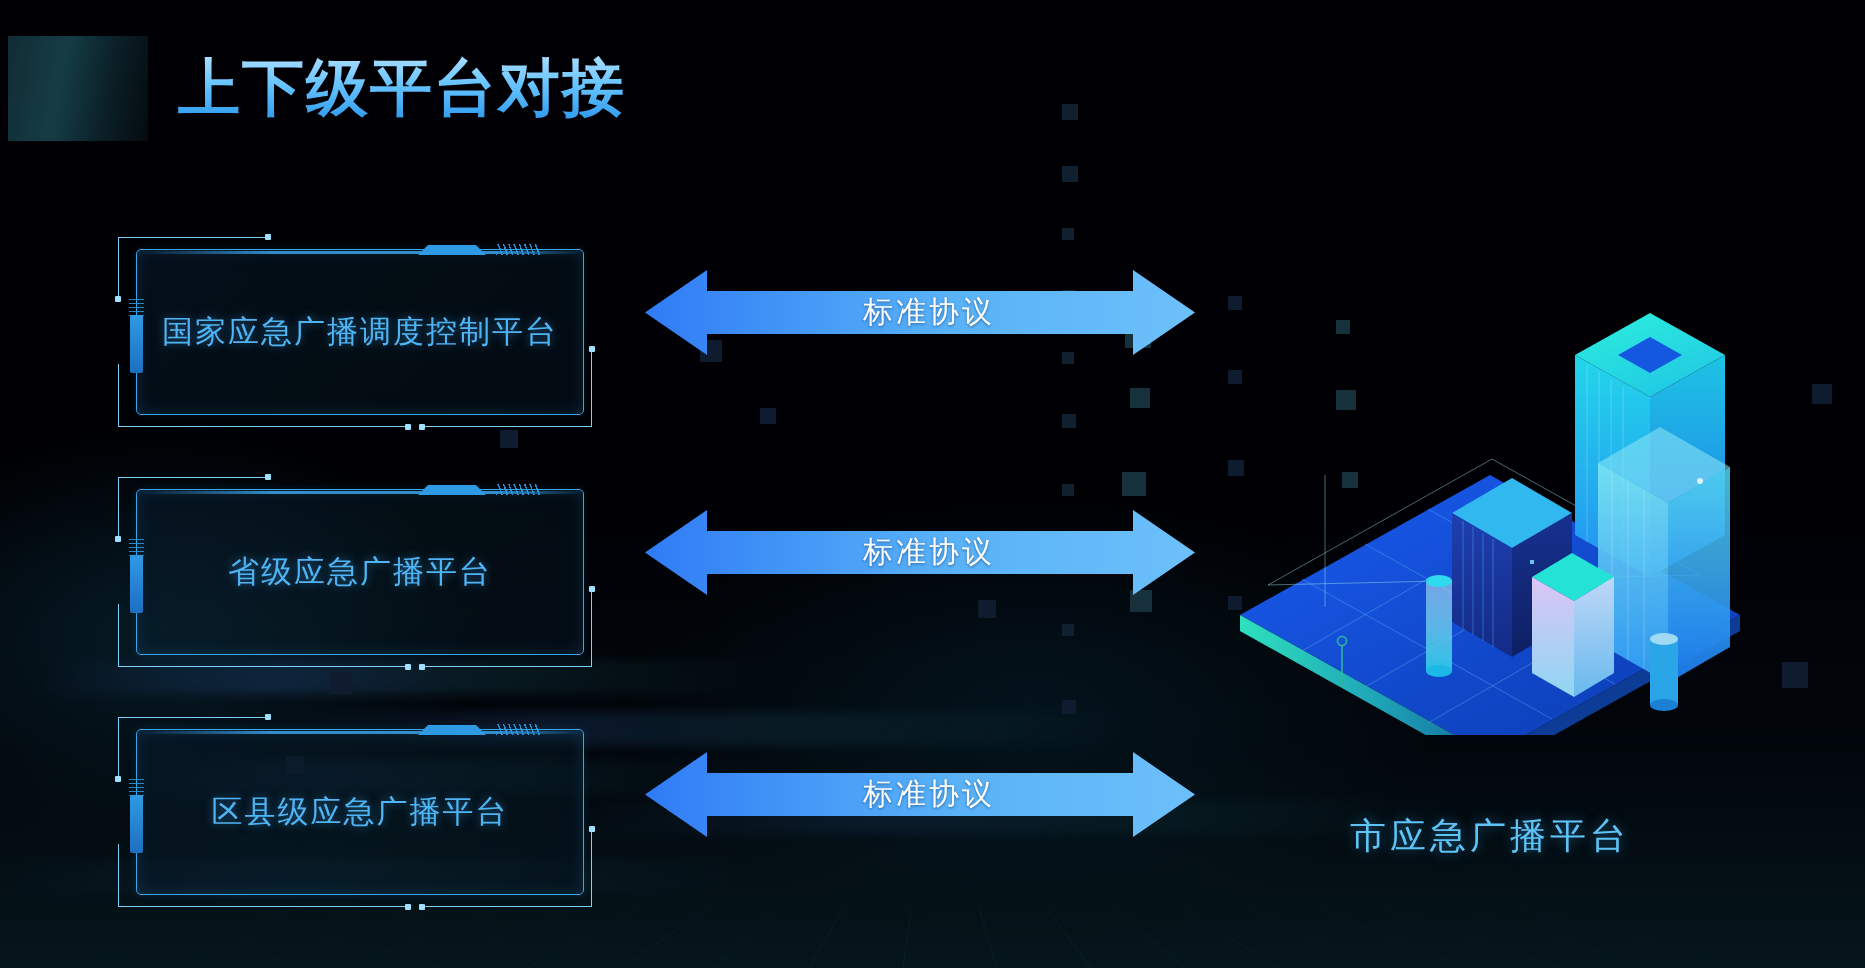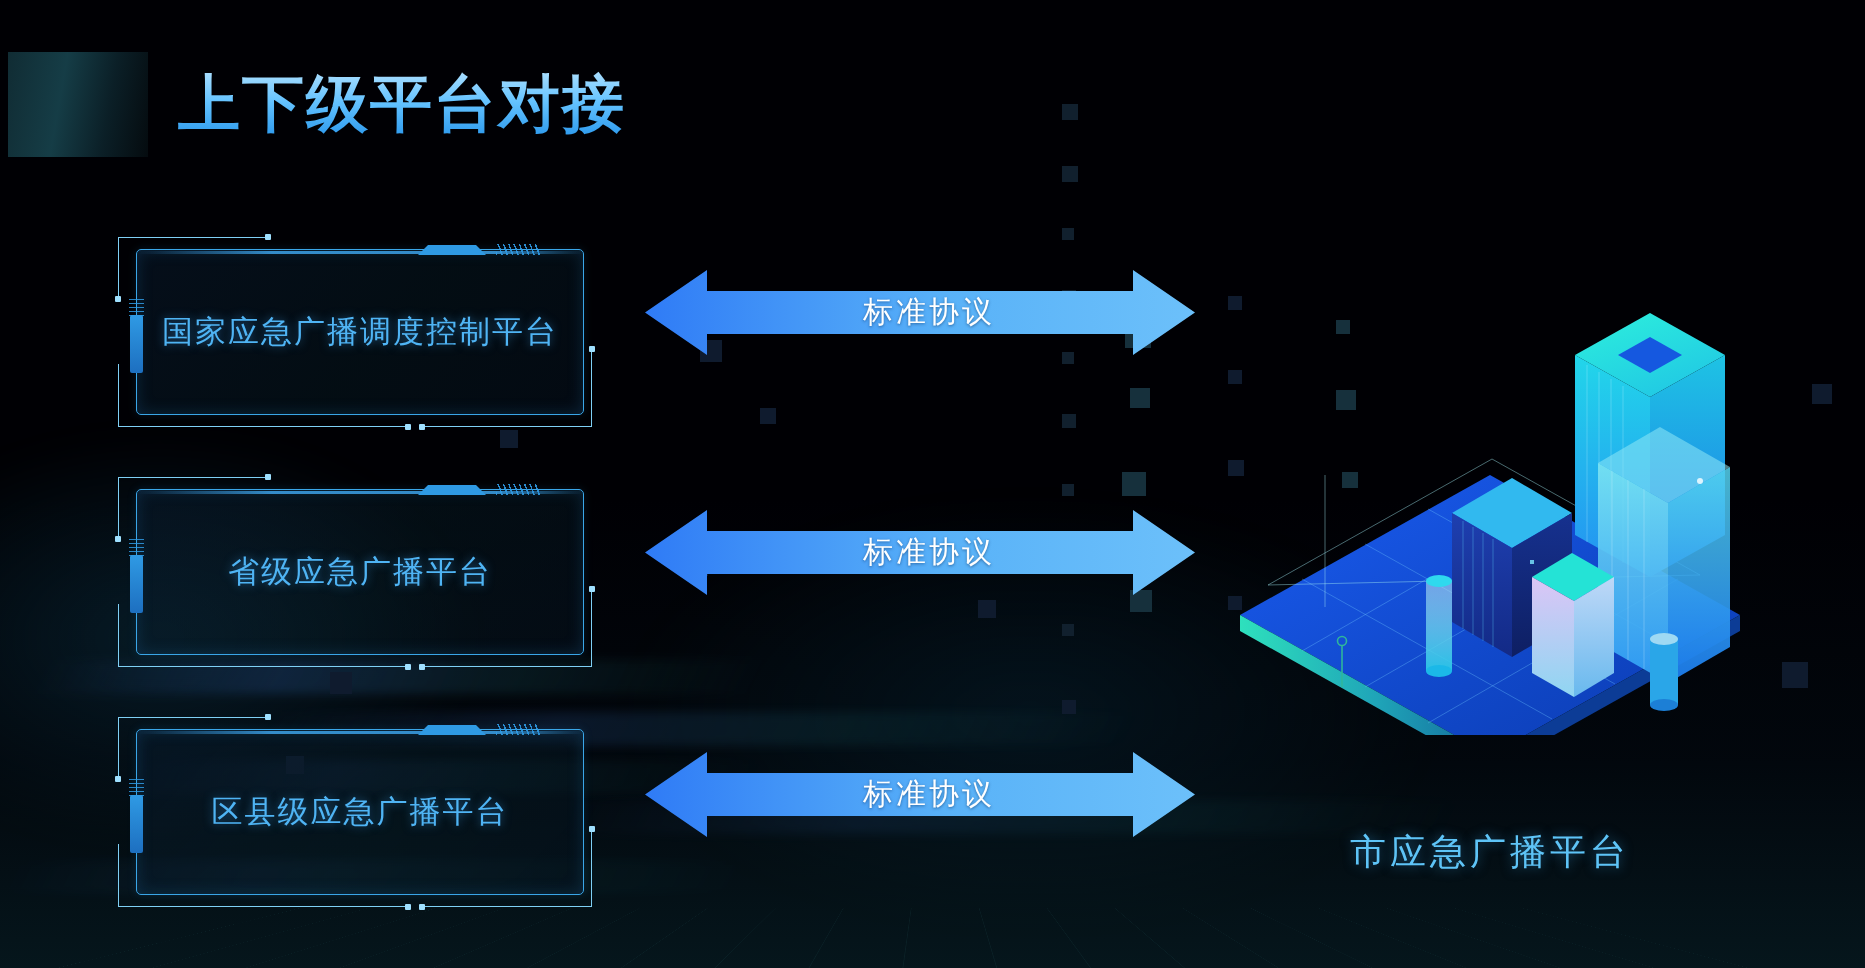--- a/index.html
+++ b/index.html
@@ -40,21 +40,21 @@
   .bg-streak{
     position:absolute;height:34px;
     background:linear-gradient(90deg, rgba(0,0,0,0), rgba(40,80,140,.30), rgba(30,110,120,.18), rgba(0,0,0,0));
     transform:skewX(-26deg);filter:blur(5px);
   }
   .bg-dot{position:absolute;background:#11202e;}
   .bg-dot.b{background:#16303c;}
   .bg-dot.c{background:#0f1b2e;}
 
   
-  #title-block{position:absolute;left:0;top:40px;width:100%;height:110px;}
+  #title-block{position:absolute;left:0;top:24px;width:100%;height:110px;}
   .title-swatch{
     position:absolute;left:8px;top:12px;width:140px;height:105px;
     background:linear-gradient(100deg,#123038 0%,#17424c 38%,#0c222a 70%,#050c10 100%);
     opacity:.92;
   }
   #page-title{
     position:absolute;left:178px;top:22px;
     font-size:62px;font-weight:bold;letter-spacing:2px;
     font-family:"DejaVu Sans","Liberation Sans",sans-serif;
     background:linear-gradient(180deg,#bfe7ff 0%,#63c2ff 48%,#1f8fe8 100%);
@@ -127,21 +127,20 @@
   }
 
   
   #city{position:absolute;left:1230px;top:285px;width:520px;height:450px;}
   #city-caption{
     position:absolute;left:1350px;top:812px;width:330px;
     color:#5ec4f7;font-size:36px;letter-spacing:4px;
     font-family:"DejaVu Serif","Liberation Serif",serif;
     text-shadow:0 0 12px rgba(60,170,240,.5);
     white-space:nowrap;
-    margin-top:16px;
   }
 </style>
 </head>
 <body>
 
 <div id="stage">
 
   <div class="bg-glow-left"></div>
   <div class="bg-glow-center"></div>
   <div class="bg-floor"></div>

